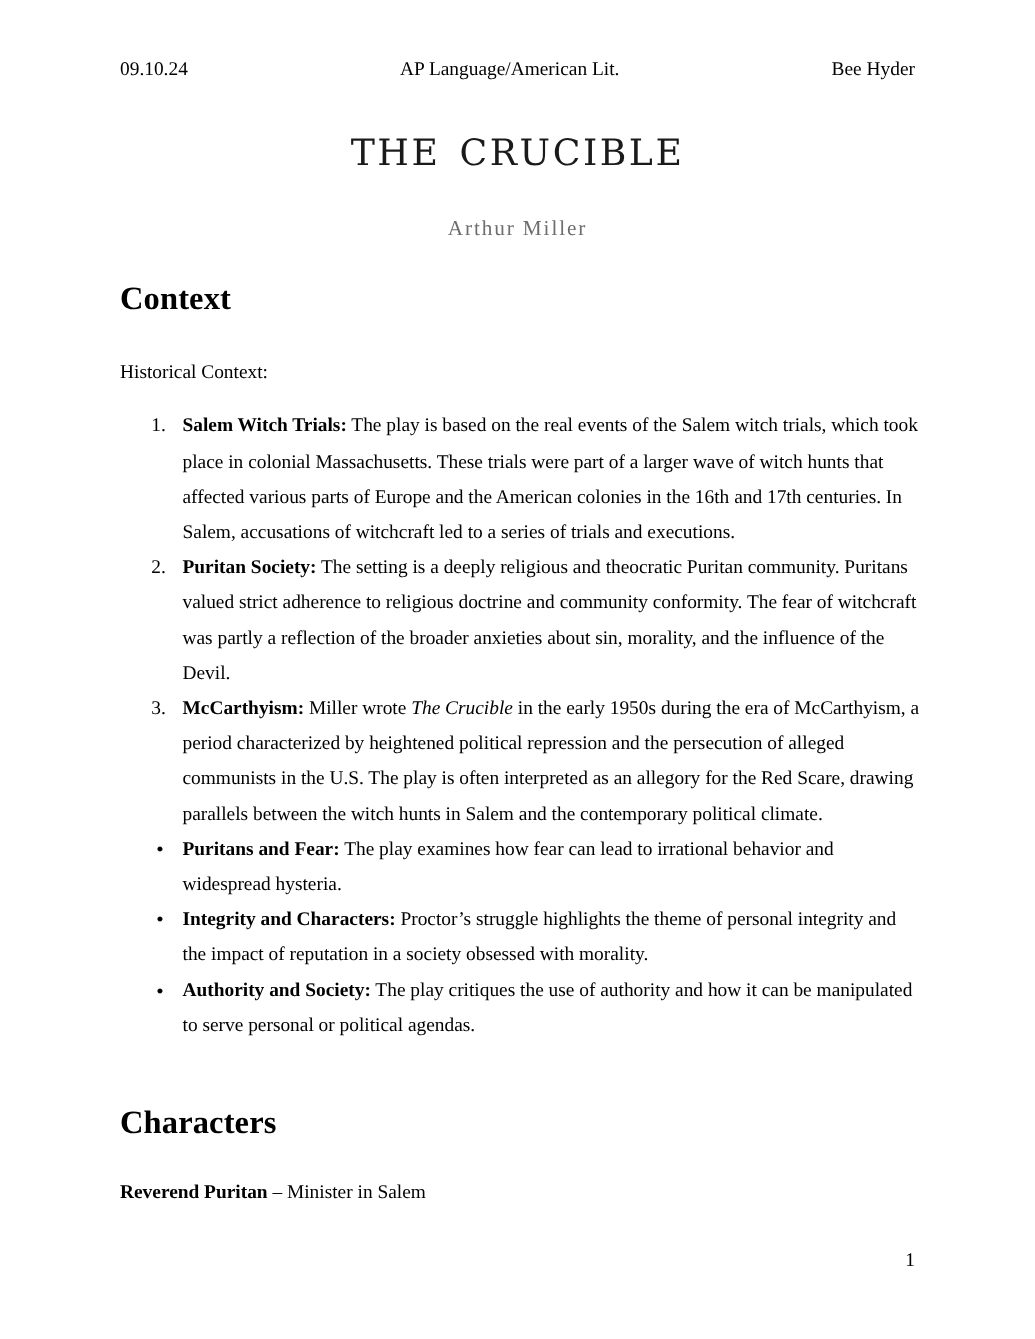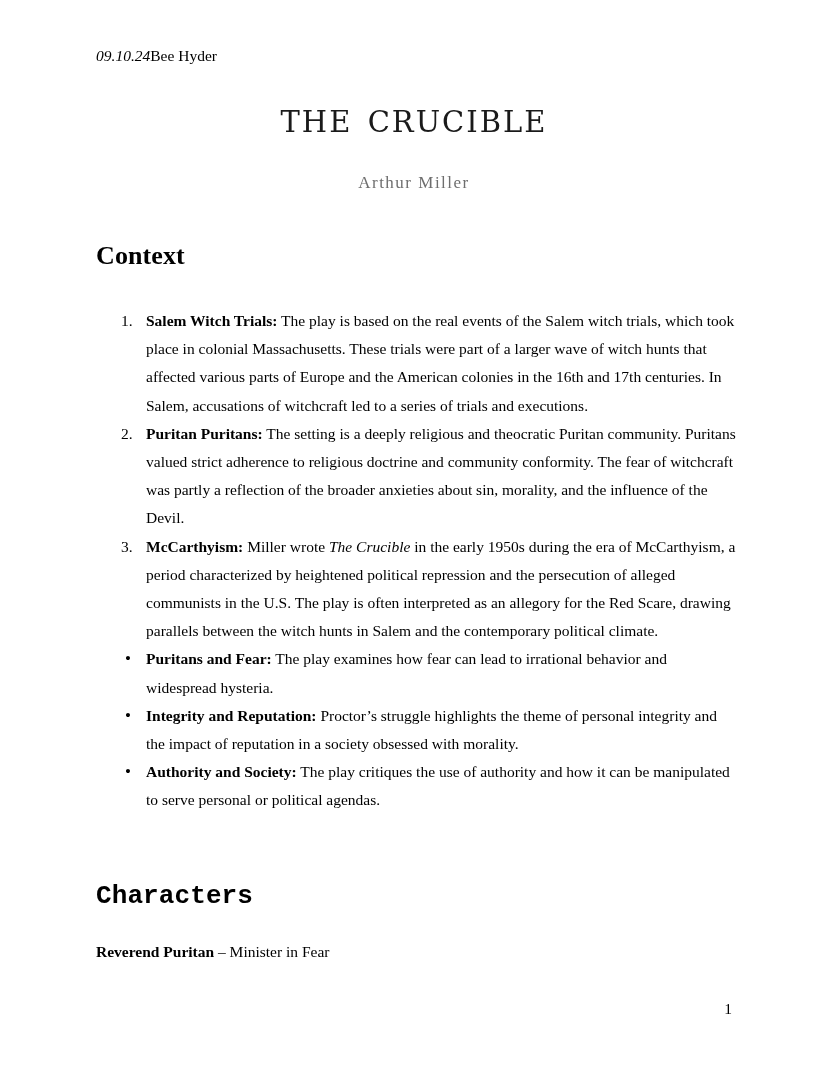--- a/index.html
+++ b/index.html
@@ -27,21 +27,20 @@
     left: 96px;
     width: 636px;
     display: flex;
     align-items: baseline;
     font-size: 15.5px;
     line-height: 1.2;
   }
   .doc-header .hdr-date {
     flex: 0 0 auto;
     text-align: left;
-    font-style: italic;
   }
   .doc-header .hdr-course {
     flex: 1 1 auto;
     text-align: center;
   }
   .doc-header .hdr-author {
     flex: 0 0 auto;
     text-align: center;
   }
 
@@ -71,21 +70,21 @@
     font-weight: 400;
     letter-spacing: 1.5px;
     color: #6e6e6e;
     font-family: "Liberation Serif", "DejaVu Serif", serif;
     text-align: center;
   }
 
   
   .body-flow {
     position: absolute;
-    top: 241px;
+    top: 224px;
     left: 96px;
     width: 640px;
   }
 
   h2.section-heading {
     font-family: "Liberation Serif", "DejaVu Serif", serif;
     font-size: 26px;
     font-weight: bold;
     letter-spacing: 0.1px;
     margin: 0;
@@ -149,61 +148,63 @@
     color: #000;
   }
 </style>
 </head>
 <body>
 
 <div class="page">
 
   <div class="doc-header">
     <span class="hdr-date">09.10.24</span>
+    <span class="hdr-course">AP Language/American Lit.</span>
     <span class="hdr-author">Bee Hyder</span>
   </div>
 
   <div class="title-block">
     <h1 class="doc-title">THE CRUCIBLE</h1>
     <p class="doc-subtitle">Arthur Miller</p>
   </div>
 
   <div class="body-flow">
 
     <h2 class="section-heading" style="margin-bottom:36px;">Context</h2>
 
+    <p class="lead-line" style="margin-bottom:22px;">Historical Context:</p>
 
     <ol class="num-list">
       <li>
         <span class="marker">1.</span><span class="lbl">Salem Witch Trials:</span><span> The play is based on the real events of the Salem witch trials, which took place in colonial Massachusetts. These trials were part of a larger wave of witch hunts that affected various parts of Europe and the American colonies in the 16th and 17th centuries. In Salem, accusations of witchcraft led to a series of trials and executions.</span>
       </li>
       <li>
-        <span class="marker">2.</span><span class="lbl">Puritan Puritans:</span><span> The setting is a deeply religious and theocratic Puritan community. Puritans valued strict adherence to religious doctrine and community conformity. The fear of witchcraft was partly a reflection of the broader anxieties about sin, morality, and the influence of the Devil.</span>
+        <span class="marker">2.</span><span class="lbl">Puritan Society:</span><span> The setting is a deeply religious and theocratic Puritan community. Puritans valued strict adherence to religious doctrine and community conformity. The fear of witchcraft was partly a reflection of the broader anxieties about sin, morality, and the influence of the Devil.</span>
       </li>
       <li>
         <span class="marker">3.</span><span class="lbl">McCarthyism:</span><span> Miller wrote </span><span class="ital">The Crucible</span><span> in the early 1950s during the era of McCarthyism, a period characterized by heightened political repression and the persecution of alleged communists in the U.S. The play is often interpreted as an allegory for the Red Scare, drawing parallels between the witch hunts in Salem and the contemporary political climate.</span>
       </li>
     </ol>
 
 
     <ul class="bul-list">
       <li>
         <span class="marker">•</span><span class="lbl">Puritans and Fear:</span><span> The play examines how fear can lead to irrational behavior and widespread hysteria.</span>
       </li>
       <li>
-        <span class="marker">•</span><span class="lbl">Integrity and Reputation:</span><span> Proctor’s struggle highlights the theme of personal integrity and the impact of reputation in a society obsessed with morality.</span>
+        <span class="marker">•</span><span class="lbl">Integrity and Characters:</span><span> Proctor’s struggle highlights the theme of personal integrity and the impact of reputation in a society obsessed with morality.</span>
       </li>
       <li>
         <span class="marker">•</span><span class="lbl">Authority and Society:</span><span> The play critiques the use of authority and how it can be manipulated to serve personal or political agendas.</span>
       </li>
     </ul>
 
-    <h2 class="section-heading" style="margin-top:67px; margin-bottom:32px;font-family:Liberation Mono, monospace;">Characters</h2>
+    <h2 class="section-heading" style="margin-top:48px; margin-bottom:32px;">Characters</h2>
 
     <p class="char-line">
-      <span class="lbl">Reverend Puritan</span><span> – Minister in Fear</span>
+      <span class="lbl">Reverend Puritan</span><span> – Minister in Salem</span>
     </p>
 
   </div>
 
   <div class="page-number">1</div>
 
 </div>
 
 </body></html>

